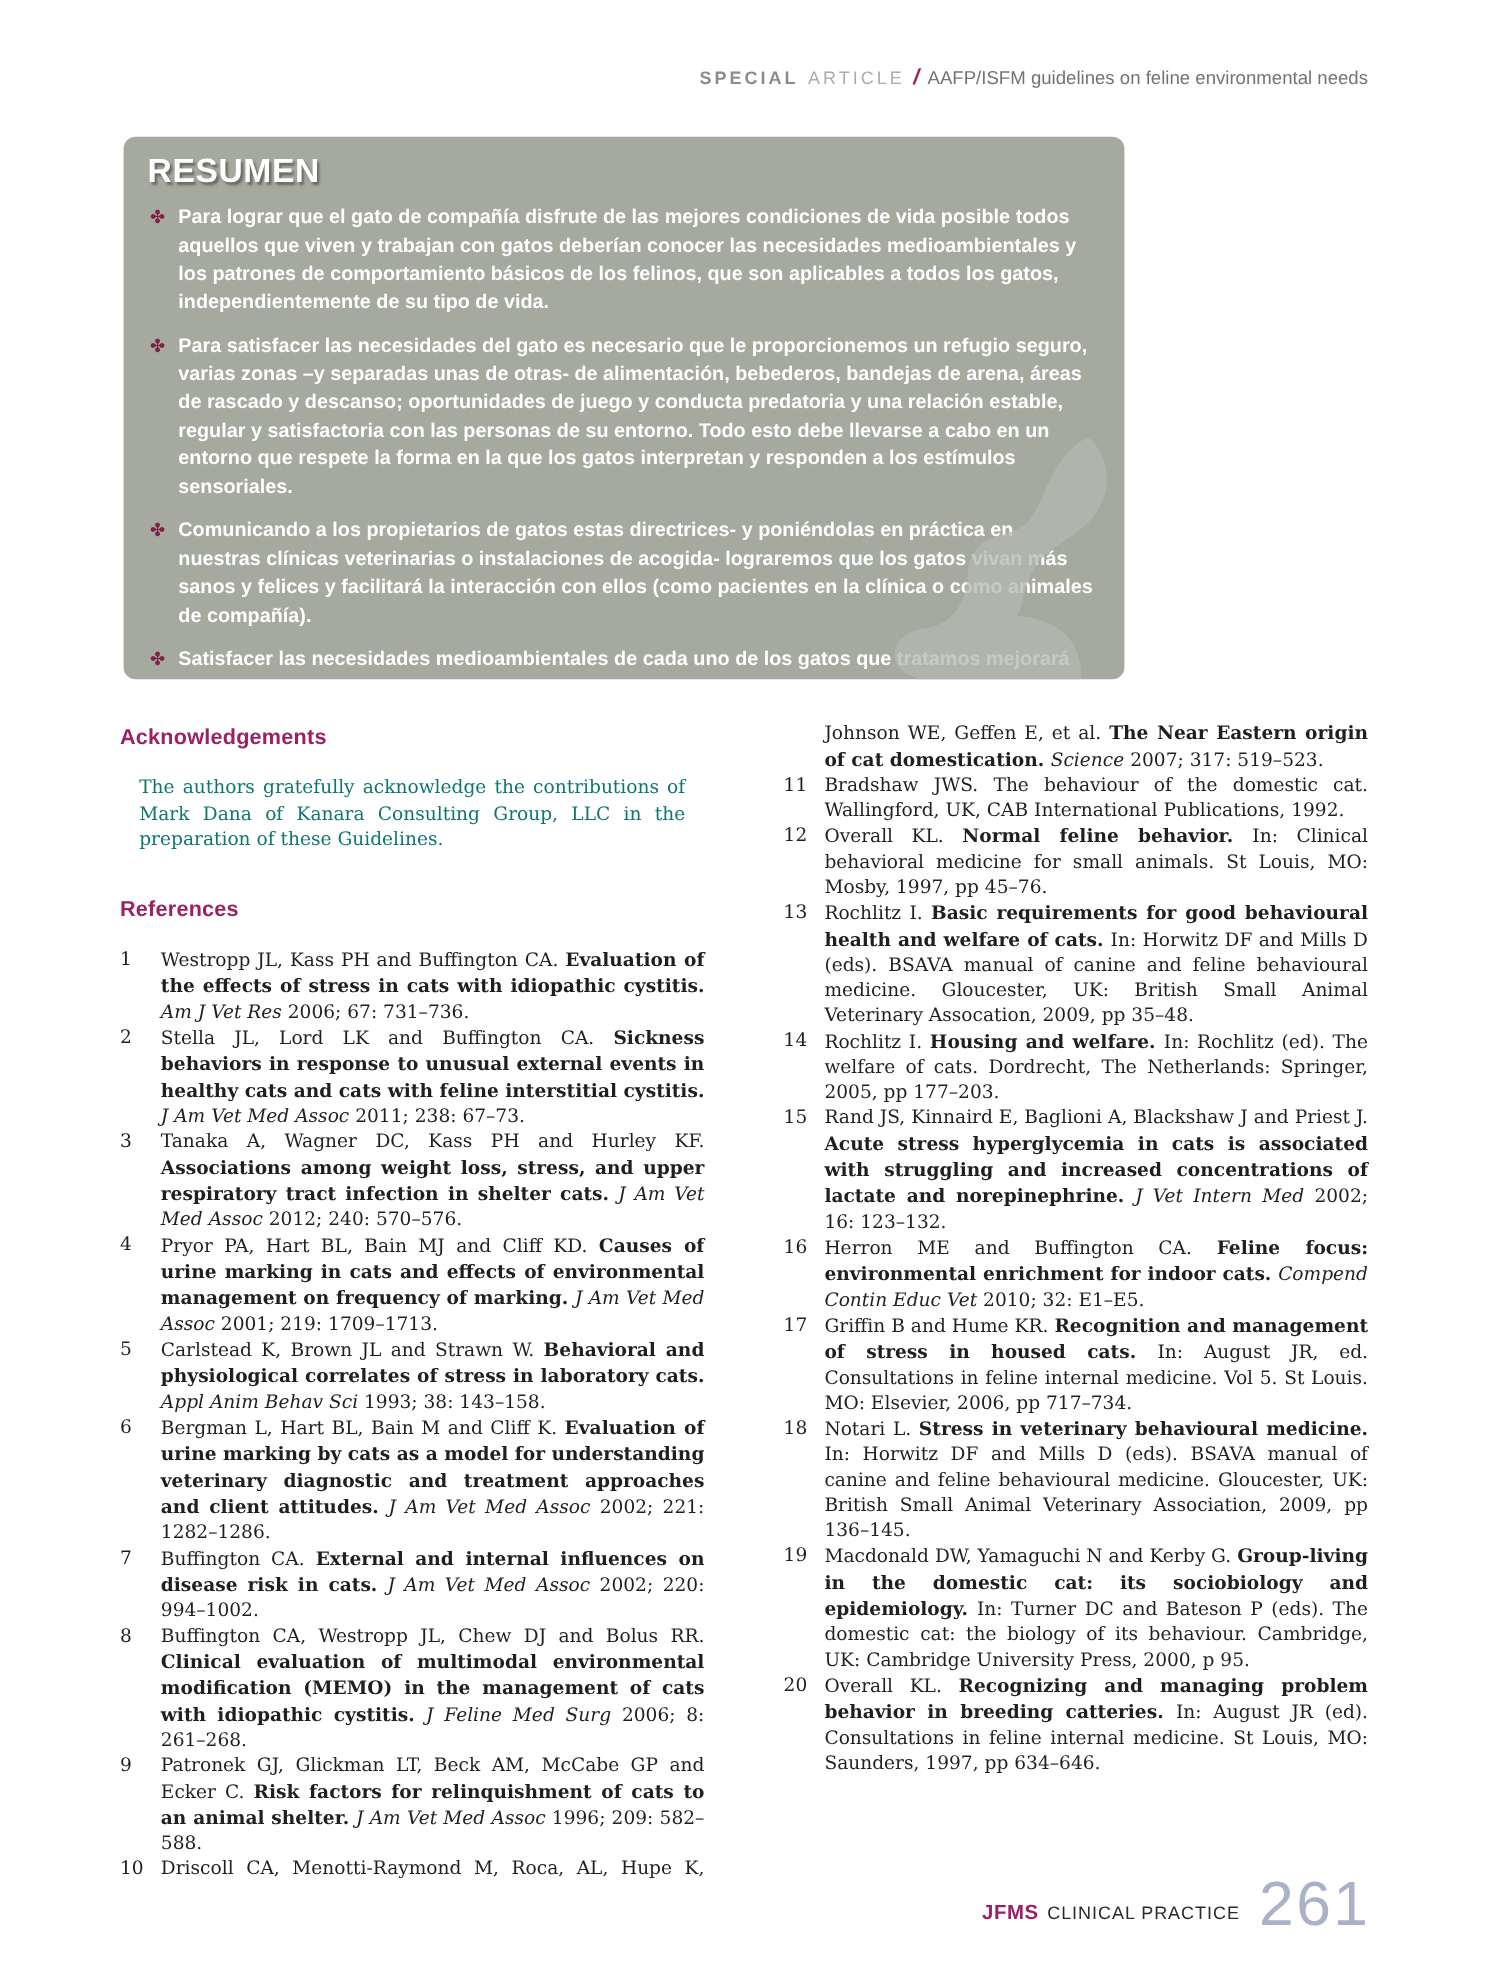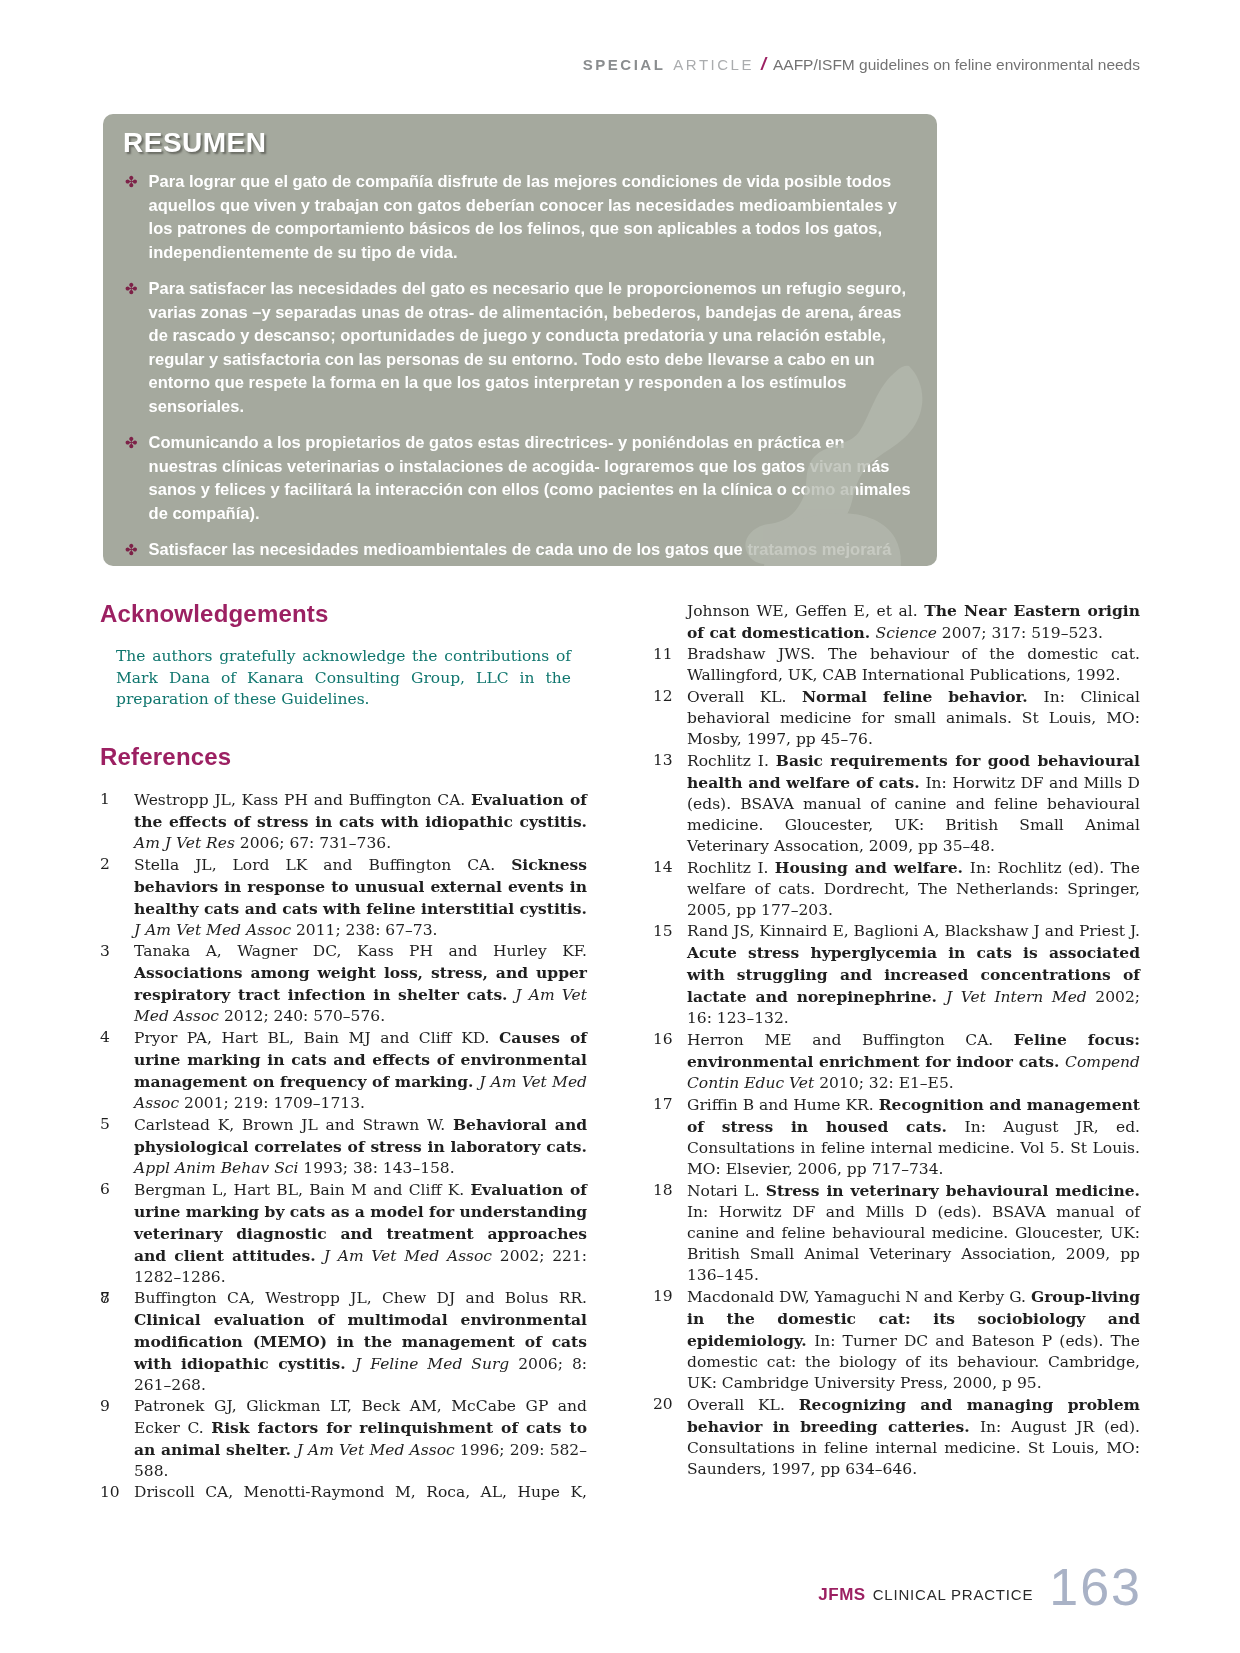--- a/index.html
+++ b/index.html
@@ -21,21 +21,21 @@
            font-weight:bold;letter-spacing:0.5px;
            text-shadow:2px 2px 2px rgba(55,55,50,0.55);}
   .bullet{position:relative;display:flex;gap:11px;margin:0 0 13px 4px;z-index:1;}
   .bullet-icon{color:#7d2248;font-size:15px;line-height:23.5px;flex:0 0 auto;}
   .bullet p{margin:0;color:#ffffff;font-weight:bold;font-size:16.5px;line-height:23.5px;}
   .cat-mark{position:absolute;right:-14px;bottom:-26px;z-index:2;opacity:0.75;}
 
   
   .columns{position:absolute;left:100px;top:600px;width:1040px;
            display:grid;grid-template-columns:487px 487px;justify-content:space-between;}
-  .sec-heading{margin:2px 0 20px;font-size:24px;line-height:24px;color:#9c2062;
+  .sec-heading{margin:2px 0 20px;font-size:18px;line-height:24px;color:#9c2062;
            font-weight:bold;letter-spacing:0.2px;font-family:"Liberation Sans", sans-serif;}
   .serif{font-family:"DejaVu Serif", serif;}
   .ack-body{margin:0 16px 34px;font-size:15.5px;line-height:21.5px;text-align:justify;color:#0f766e;}
   .refs{list-style:none;margin:0;padding:0;font-size:15.5px;line-height:21px;color:#1f1f1f;}
   .ref{position:relative;padding-left:34px;text-align:justify;}
   .ref-num{position:absolute;left:0;top:0;}
   .seg-b{font-weight:bold;}
   .seg-i{font-style:italic;}
   .stretch{text-align-last:justify;}
 
@@ -88,21 +88,21 @@
       <p class="ack-body serif">The authors gratefully acknowledge the contributions of Mark Dana of Kanara Consulting Group, LLC in the preparation of these Guidelines.</p>
 
       <h3 class="sec-heading">References</h3>
       <ol class="refs serif">
         <li class="ref"><span class="ref-num">1</span><span class="ref-text"><span class="seg-p">Westropp JL, Kass PH and Buffington CA. </span><span class="seg-b">Evaluation of the effects of stress in cats with idiopathic cystitis. </span><span class="seg-i">Am J Vet Res </span><span class="seg-p">2006; 67: 731–736.</span></span></li>
         <li class="ref"><span class="ref-num">2</span><span class="ref-text"><span class="seg-p">Stella JL, Lord LK and Buffington CA. </span><span class="seg-b">Sickness behaviors in response to unusual external events in healthy cats and cats with feline interstitial cystitis. </span><span class="seg-i">J Am Vet Med Assoc </span><span class="seg-p">2011; 238: 67–73.</span></span></li>
         <li class="ref"><span class="ref-num">3</span><span class="ref-text"><span class="seg-p">Tanaka A, Wagner DC, Kass PH and Hurley KF. </span><span class="seg-b">Associations among weight loss, stress, and upper respiratory tract infection in shelter cats. </span><span class="seg-i">J Am Vet Med Assoc </span><span class="seg-p">2012; 240: 570–576.</span></span></li>
         <li class="ref"><span class="ref-num">4</span><span class="ref-text"><span class="seg-p">Pryor PA, Hart BL, Bain MJ and Cliff KD. </span><span class="seg-b">Causes of urine marking in cats and effects of environmental management on frequency of marking. </span><span class="seg-i">J Am Vet Med Assoc </span><span class="seg-p">2001; 219: 1709–1713.</span></span></li>
         <li class="ref"><span class="ref-num">5</span><span class="ref-text"><span class="seg-p">Carlstead K, Brown JL and Strawn W. </span><span class="seg-b">Behavioral and physiological correlates of stress in laboratory cats. </span><span class="seg-i">Appl Anim Behav Sci </span><span class="seg-p">1993; 38: 143–158.</span></span></li>
         <li class="ref"><span class="ref-num">6</span><span class="ref-text"><span class="seg-p">Bergman L, Hart BL, Bain M and Cliff K. </span><span class="seg-b">Evaluation of urine marking by cats as a model for understanding veterinary diagnostic and treatment approaches and client attitudes. </span><span class="seg-i">J Am Vet Med Assoc </span><span class="seg-p">2002; 221: 1282–1286.</span></span></li>
-        <li class="ref"><span class="ref-num">7</span></li>
+        <li class="ref"><span class="ref-num">7</span><span class="ref-text"><span class="seg-p">Buffington CA. </span><span class="seg-b">External and internal influences on disease risk in cats. </span><span class="seg-i">J Am Vet Med Assoc </span><span class="seg-p">2002; 220: 994–1002.</span></span></li>
         <li class="ref"><span class="ref-num">8</span><span class="ref-text"><span class="seg-p">Buffington CA, Westropp JL, Chew DJ and Bolus RR. </span><span class="seg-b">Clinical evaluation of multimodal environmental modification (MEMO) in the management of cats with idiopathic cystitis. </span><span class="seg-i">J Feline Med Surg </span><span class="seg-p">2006; 8: 261–268.</span></span></li>
         <li class="ref"><span class="ref-num">9</span><span class="ref-text"><span class="seg-p">Patronek GJ, Glickman LT, Beck AM, McCabe GP and Ecker C. </span><span class="seg-b">Risk factors for relinquishment of cats to an animal shelter. </span><span class="seg-i">J Am Vet Med Assoc </span><span class="seg-p">1996; 209: 582–588.</span></span></li>
         <li class="ref stretch"><span class="ref-num">10</span><span class="ref-text"><span class="seg-p">Driscoll CA, Menotti-Raymond M, Roca, AL, Hupe K,</span></span></li>
       </ol>
     </div>
 
     <div class="col">
       <ol class="refs serif">
         <li class="ref"><span class="ref-num"></span><span class="ref-text"><span class="seg-p">Johnson WE, Geffen E, et al. </span><span class="seg-b">The Near Eastern origin of cat domestication. </span><span class="seg-i">Science </span><span class="seg-p">2007; 317: 519–523.</span></span></li>
         <li class="ref"><span class="ref-num">11</span><span class="ref-text"><span class="seg-p">Bradshaw JWS. The behaviour of the domestic cat. Wallingford, UK, CAB International Publications, 1992.</span></span></li>
@@ -116,16 +116,16 @@
         <li class="ref"><span class="ref-num">19</span><span class="ref-text"><span class="seg-p">Macdonald DW, Yamaguchi N and Kerby G. </span><span class="seg-b">Group-living in the domestic cat: its sociobiology and epidemiology. </span><span class="seg-p">In: Turner DC and Bateson P  (eds). The domestic cat: the biology of its behaviour. Cambridge, UK: Cambridge University Press, 2000, p 95.</span></span></li>
         <li class="ref"><span class="ref-num">20</span><span class="ref-text"><span class="seg-p">Overall KL. </span><span class="seg-b">Recognizing and managing problem behavior in breeding catteries. </span><span class="seg-p">In: August JR (ed). Consultations in feline internal medicine. St Louis, MO: Saunders, 1997, pp 634–646.</span></span></li>
       </ol>
     </div>
 
   </div>
 
   <footer class="footer">
     <span class="f-jfms">JFMS</span>
     <span class="f-cp">CLINICAL PRACTICE</span>
-    <span class="f-num">163</span>
+    <span class="f-num">261</span>
   </footer>
 
 </div>
 
 </body></html>

